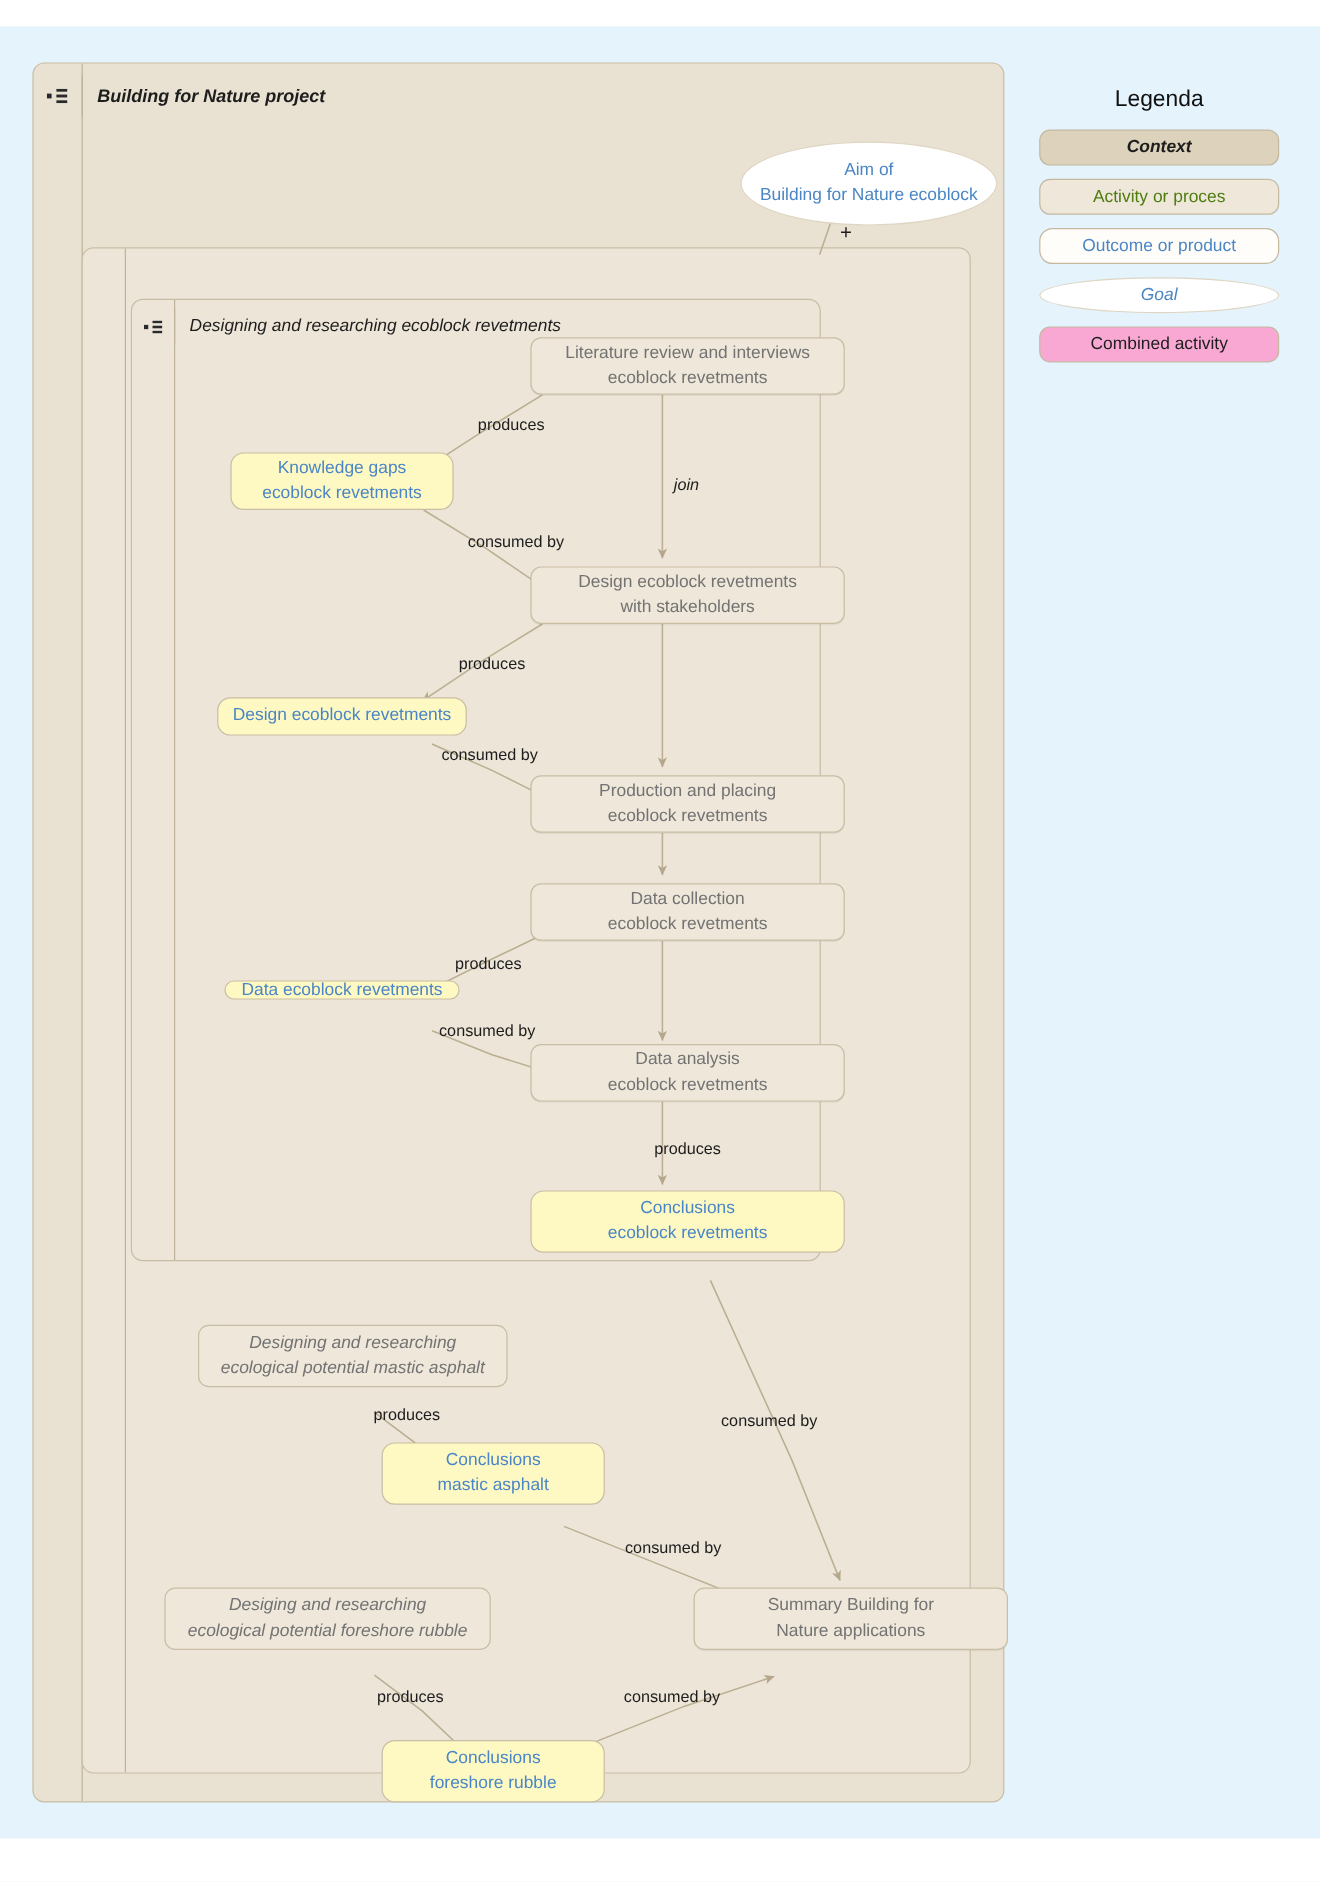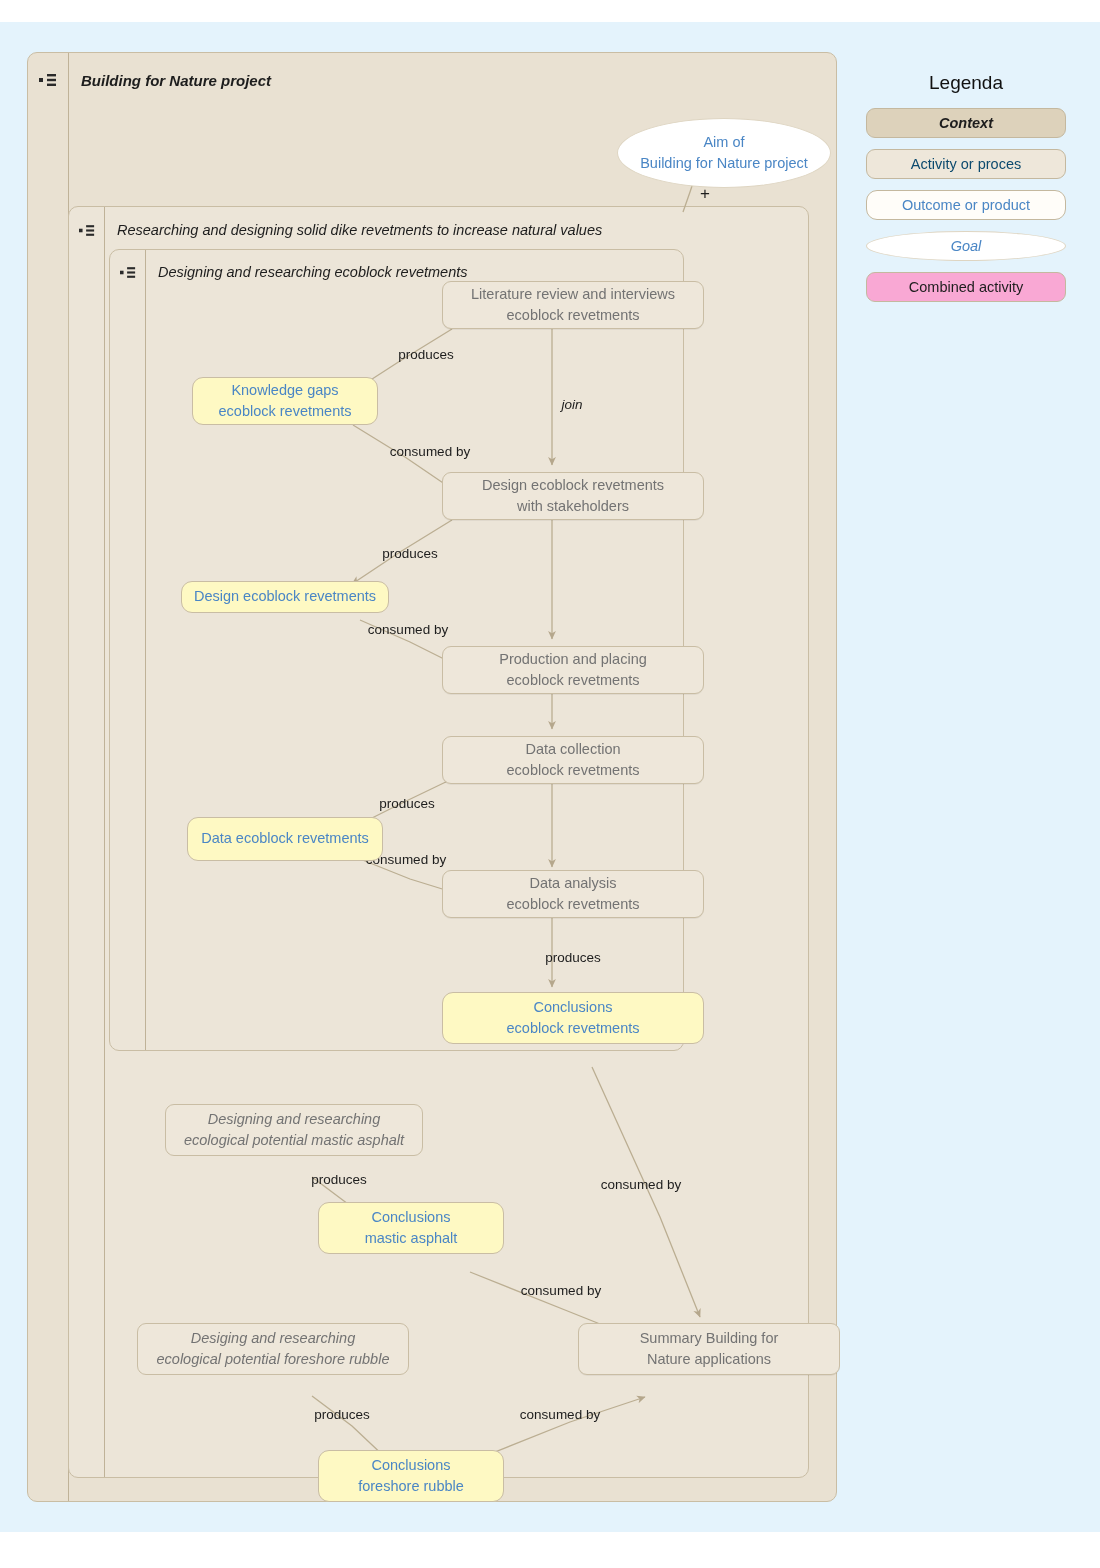--- a/index.html
+++ b/index.html
@@ -104,21 +104,21 @@
   }
   .leg-item{
     position:relative;
     height:30px;
     margin-bottom:11px;
     display:flex; align-items:center; justify-content:center;
     font-size:14.5px;
     box-sizing:border-box;
   }
   .leg-context{background:#ddd2bb;border:1px solid #c4b89f;border-radius:9px;font-style:italic;font-weight:bold;color:#1d1d1d;}
-  .leg-activity{background:#eee7da;border:1px solid #c4b89f;border-radius:9px;color:#0c4a6e;}
+  .leg-activity{background:#eee7da;border:1px solid #c4b89f;border-radius:9px;color:#4d7c0f;}
   .leg-product{background:#fffdf9;border:1px solid #c4b89f;border-radius:11px;color:#4a86c5;}
   .leg-goal{background:#ffffff;border:1px solid #ded5c2;border-radius:50%;color:#4a86c5;font-style:italic;}
   .leg-combined{background:#f9a8d4;border:1px solid #c4b89f;border-radius:9px;color:#1d1d1d;}
 </style>
 </head>
 <body>
 
 <div id="canvas">
 
   <div class="context" style="left:27px; top:30px; width:810px; height:1450px;">
@@ -131,31 +131,20 @@
           <rect x="8" y="4.8" width="9" height="2.4" fill="#2a2a2a"></rect>
           <rect x="8" y="9.6" width="9" height="2.4" fill="#2a2a2a"></rect>
         </svg>
       </div>
       <div class="ctx-title">Building for Nature project</div>
     </div>
   </div>
 
   <div class="context lighter" style="left:68px; top:184px; width:741px; height:1272px;">
     <div class="ctx-rule" style="left:35px;"></div>
-    <div class="ctx-head" style="left:0;top:8px;height:30px;">
-      <div class="ctx-icon" style="width:36px;height:30px;">
-        <svg width="16" height="11" viewBox="0 0 18 12" aria-hidden="true">
-          <rect x="0" y="4" width="4" height="4" fill="#2a2a2a"></rect>
-          <rect x="8" y="0" width="9" height="2.4" fill="#2a2a2a"></rect>
-          <rect x="8" y="4.8" width="9" height="2.4" fill="#2a2a2a"></rect>
-          <rect x="8" y="9.6" width="9" height="2.4" fill="#2a2a2a"></rect>
-        </svg>
-      </div>
-      <div class="ctx-title regular">Researching and designing solid dike revetments to increase natural values</div>
-    </div>
   </div>
 
   <div class="context lightest" style="left:109px; top:227px; width:575px; height:802px;">
     <div class="ctx-rule" style="left:35px;"></div>
     <div class="ctx-head" style="left:0;top:7px;height:30px;">
       <div class="ctx-icon" style="width:36px;height:30px;">
         <svg width="16" height="11" viewBox="0 0 18 12" aria-hidden="true">
           <rect x="0" y="4" width="4" height="4" fill="#2a2a2a"></rect>
           <rect x="8" y="0" width="9" height="2.4" fill="#2a2a2a"></rect>
           <rect x="8" y="4.8" width="9" height="2.4" fill="#2a2a2a"></rect>
@@ -219,40 +208,40 @@
   <div class="edge-label" style="left:407px; top:781px;">produces</div>
   <div class="edge-label" style="left:406px; top:837px;">consumed by</div>
   <div class="edge-label" style="left:573px; top:935px;">produces</div>
   <div class="edge-label" style="left:641px; top:1162px;">consumed by</div>
   <div class="edge-label" style="left:339px; top:1157px;">produces</div>
   <div class="edge-label" style="left:561px; top:1268px;">consumed by</div>
   <div class="edge-label" style="left:342px; top:1392px;">produces</div>
   <div class="edge-label" style="left:560px; top:1392px;">consumed by</div>
 
   <div class="node goal" style="left:617px; top:96px; width:214px; height:70px;">Aim of
-Building for Nature project</div>
+Building for Nature ecoblock</div>
 
   <div class="node activity" style="left:442px; top:259px; width:262px; height:48px;">Literature review and interviews
 ecoblock revetments</div>
 
   <div class="node product" style="left:192px; top:355px; width:186px; height:48px;">Knowledge gaps
 ecoblock revetments</div>
 
   <div class="node activity" style="left:442px; top:450px; width:262px; height:48px;">Design ecoblock revetments
 with stakeholders</div>
 
   <div class="node product" style="left:181px; top:559px; width:208px; height:32px;">Design ecoblock revetments</div>
 
   <div class="node activity" style="left:442px; top:624px; width:262px; height:48px;">Production and placing
 ecoblock revetments</div>
 
   <div class="node activity" style="left:442px; top:714px; width:262px; height:48px;">Data collection
 ecoblock revetments</div>
 
-  <div class="node product" style="left:187px; top:795px; width:196px; height:44px;">Data ecoblock revetments</div>
+  <div class="node product" style="left:187px; top:795px; width:196px; height:16px;">Data ecoblock revetments</div>
 
   <div class="node activity" style="left:442px; top:848px; width:262px; height:48px;">Data analysis
 ecoblock revetments</div>
 
   <div class="node product" style="left:442px; top:970px; width:262px; height:52px;">Conclusions
 ecoblock revetments</div>
 
   <div class="node combined" style="left:137px; top:1082px; width:258px; height:52px;margin-left:28px;">Designing and researching
 ecological potential mastic asphalt</div>
 

